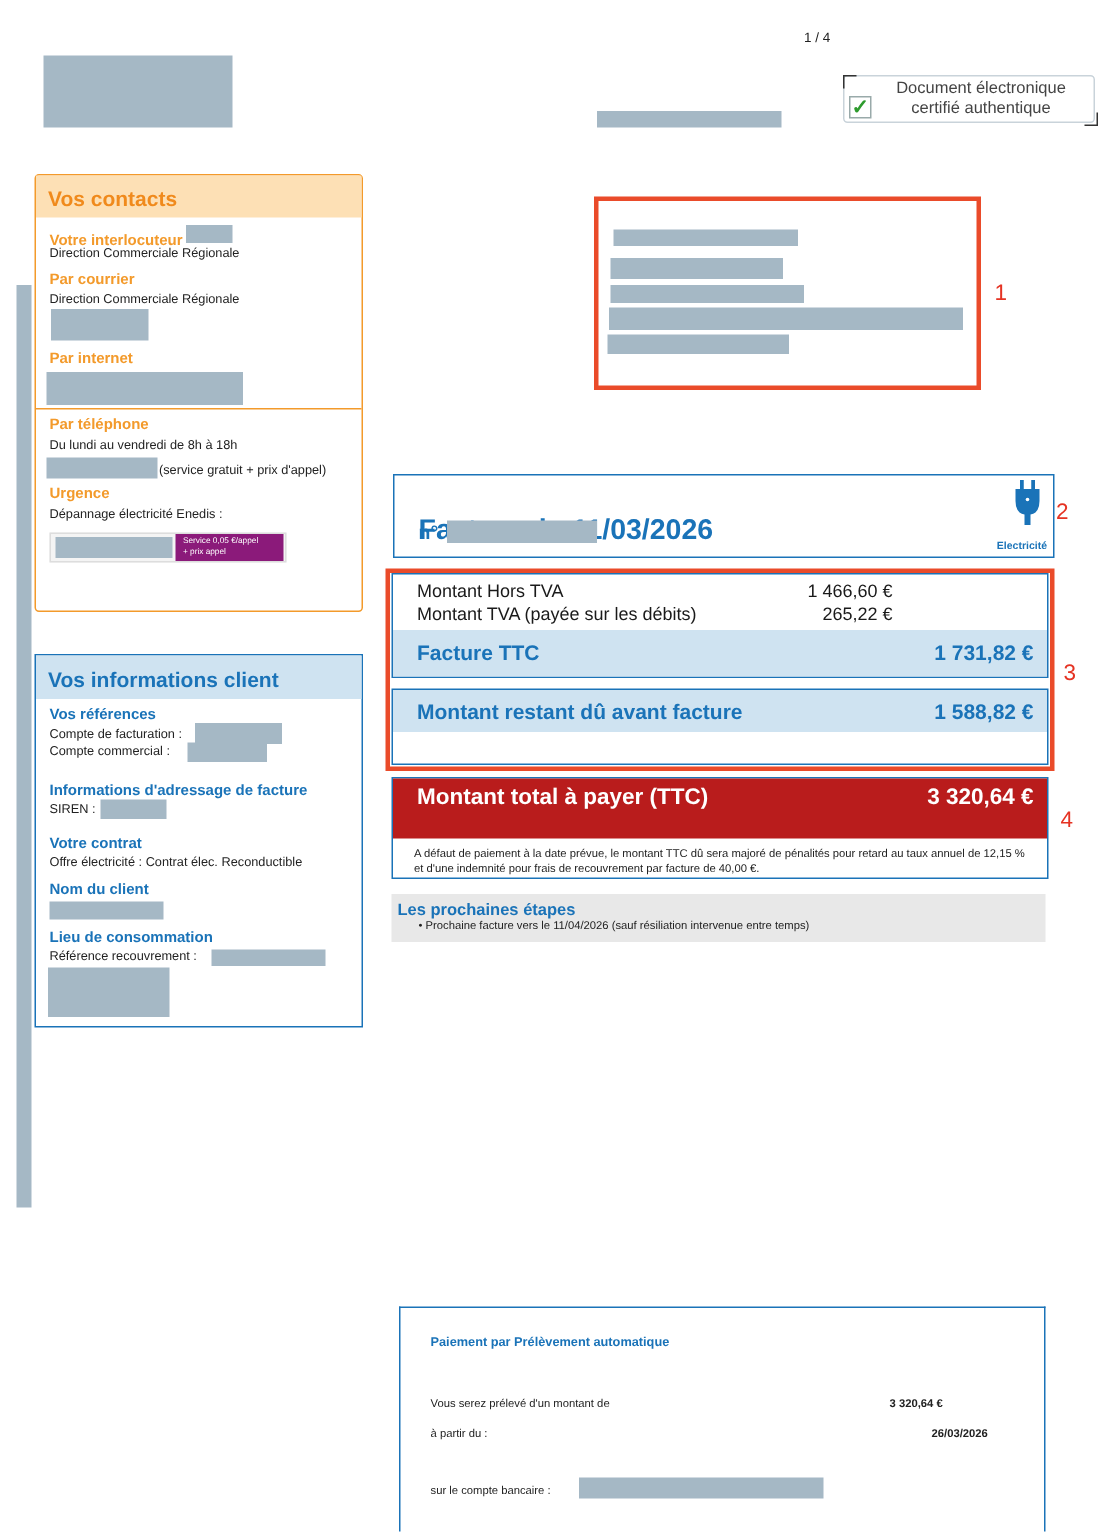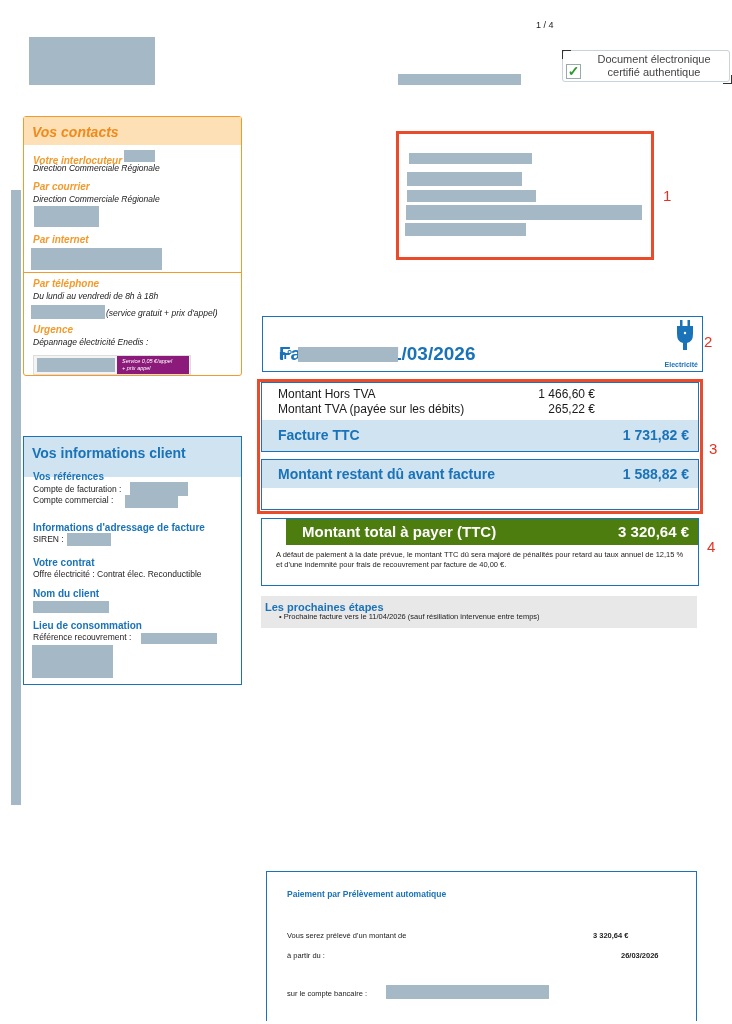--- a/index.html
+++ b/index.html
@@ -12,28 +12,28 @@
   .page-num { left:536px; top:20px; font-size:9px; color:#222; }
 
   
   .cert { left:562px; top:50px; width:166px; height:30px; border:1px solid #c9d3da; border-radius:3px; }
   .cert .b-tl { position:absolute; left:-1px; top:-1px; width:8px; height:8px; border-left:1.5px solid #333; border-top:1.5px solid #333; }
   .cert .b-br { position:absolute; right:-3px; bottom:-3px; width:8px; height:8px; border-right:1.5px solid #333; border-bottom:1.5px solid #333; }
   .cert .chk { position:absolute; left:3px; top:13px; width:13px; height:13px; border:1px solid #9aa; background:#fff; font-size:14px; line-height:12px; color:#2e9b2e; text-align:center; font-weight:bold; }
   .cert .txt { position:absolute; left:20px; right:4px; top:2px; font-size:11px; line-height:13px; color:#444; text-align:center; }
 
   
-  .contacts { left:23px; top:116px; width:219px; height:260px; border:1.5px solid #f39a2b; border-radius:3px; box-sizing:border-box;font-style:italic; }
+  .contacts { left:23px; top:116px; width:219px; height:292px; border:1.5px solid #f39a2b; border-radius:3px; box-sizing:border-box; }
   .contacts .hd { height:28px; background:#fde0b5; color:#f08a1c; font-weight:bold; font-size:14px; padding:7px 0 0 8px; box-sizing:border-box; }
   .sec-title-o { font-size:10px; font-weight:bold; color:#f39a2b; }
   .small { font-size:8.5px; color:#222; line-height:11px; }
 
   
   .client { left:23px; top:436px; width:219px; height:249px; border:1.5px solid #1a73b8; box-sizing:border-box; }
-  .client .hd { height:40px; background:#cfe3f1; color:#1a73b8; font-weight:bold; font-size:14px; padding:8px 0 0 8px; box-sizing:border-box; }
+  .client .hd { height:29px; background:#cfe3f1; color:#1a73b8; font-weight:bold; font-size:14px; padding:8px 0 0 8px; box-sizing:border-box; }
   .sec-title-b { font-size:10px; font-weight:bold; color:#1a73b8; }
 
   
   .addr { left:396px; top:131px; width:258px; height:129px; border:3px solid #ea4b2a; box-sizing:border-box; }
   .num-mark { color:#e53323; font-size:15px; }
 
   
   .inv-head { left:262px; top:316px; width:441px; height:56px; border:1.5px solid #1a73b8; box-sizing:border-box; }
   .inv-title { position:absolute; left:16px; top:6px; font-size:19px; font-weight:bold; color:#1a73b8;margin-top:20px; }
   .inv-no { position:absolute; left:16px; top:30px; font-size:13px; font-weight:bold; color:#1a73b8; }
@@ -42,21 +42,21 @@
   
   .amt-frame { left:257px; top:379px; width:446px; height:135px; border:3px solid #ea4b2a; box-sizing:border-box; }
   .amt-box1 { left:261px; top:382px; width:438px; height:70px; border:1.5px solid #1a73b8; box-sizing:border-box; }
   .amt-box2 { left:261px; top:459px; width:438px; height:51px; border:1.5px solid #1a73b8; box-sizing:border-box; }
   .row { position:absolute; font-size:12px; color:#1a1a1a; }
   .band { position:absolute; left:0; right:0; background:#cfe3f1; }
   .band-txt { position:absolute; font-size:14px; font-weight:bold; color:#1a73b8; }
 
   
   .total { left:261px; top:518px; width:438px; height:68px; border:1.5px solid #1a73b8; box-sizing:border-box; }
-  .total .hd { height:26px; background:#4d7c0f; color:#fff; font-weight:bold; font-size:15px; position:relative;margin-left:24px; }
+  .total .hd { height:40px; background:#b91c1c; color:#fff; font-weight:bold; font-size:15px; position:relative; }
   .total .note { font-size:7.5px; line-height:10px; color:#222; padding:5px 12px 0 14px; }
 
   
   .next { left:261px; top:596px; width:436px; height:32px; background:#e8e8e8; }
 
   
   .pay { left:266px; top:871px; width:431px; height:150px; border:1.5px solid #1a73b8; border-bottom:none; box-sizing:border-box; }
   .pay .t { position:absolute; left:20px; top:17px; font-size:8.5px; font-weight:bold; color:#1a73b8; }
   .pay .l { position:absolute; left:20px; font-size:7.5px; color:#222; }
   .pay .r { position:absolute; left:326px; font-size:7.5px; font-weight:bold; color:#222; }

